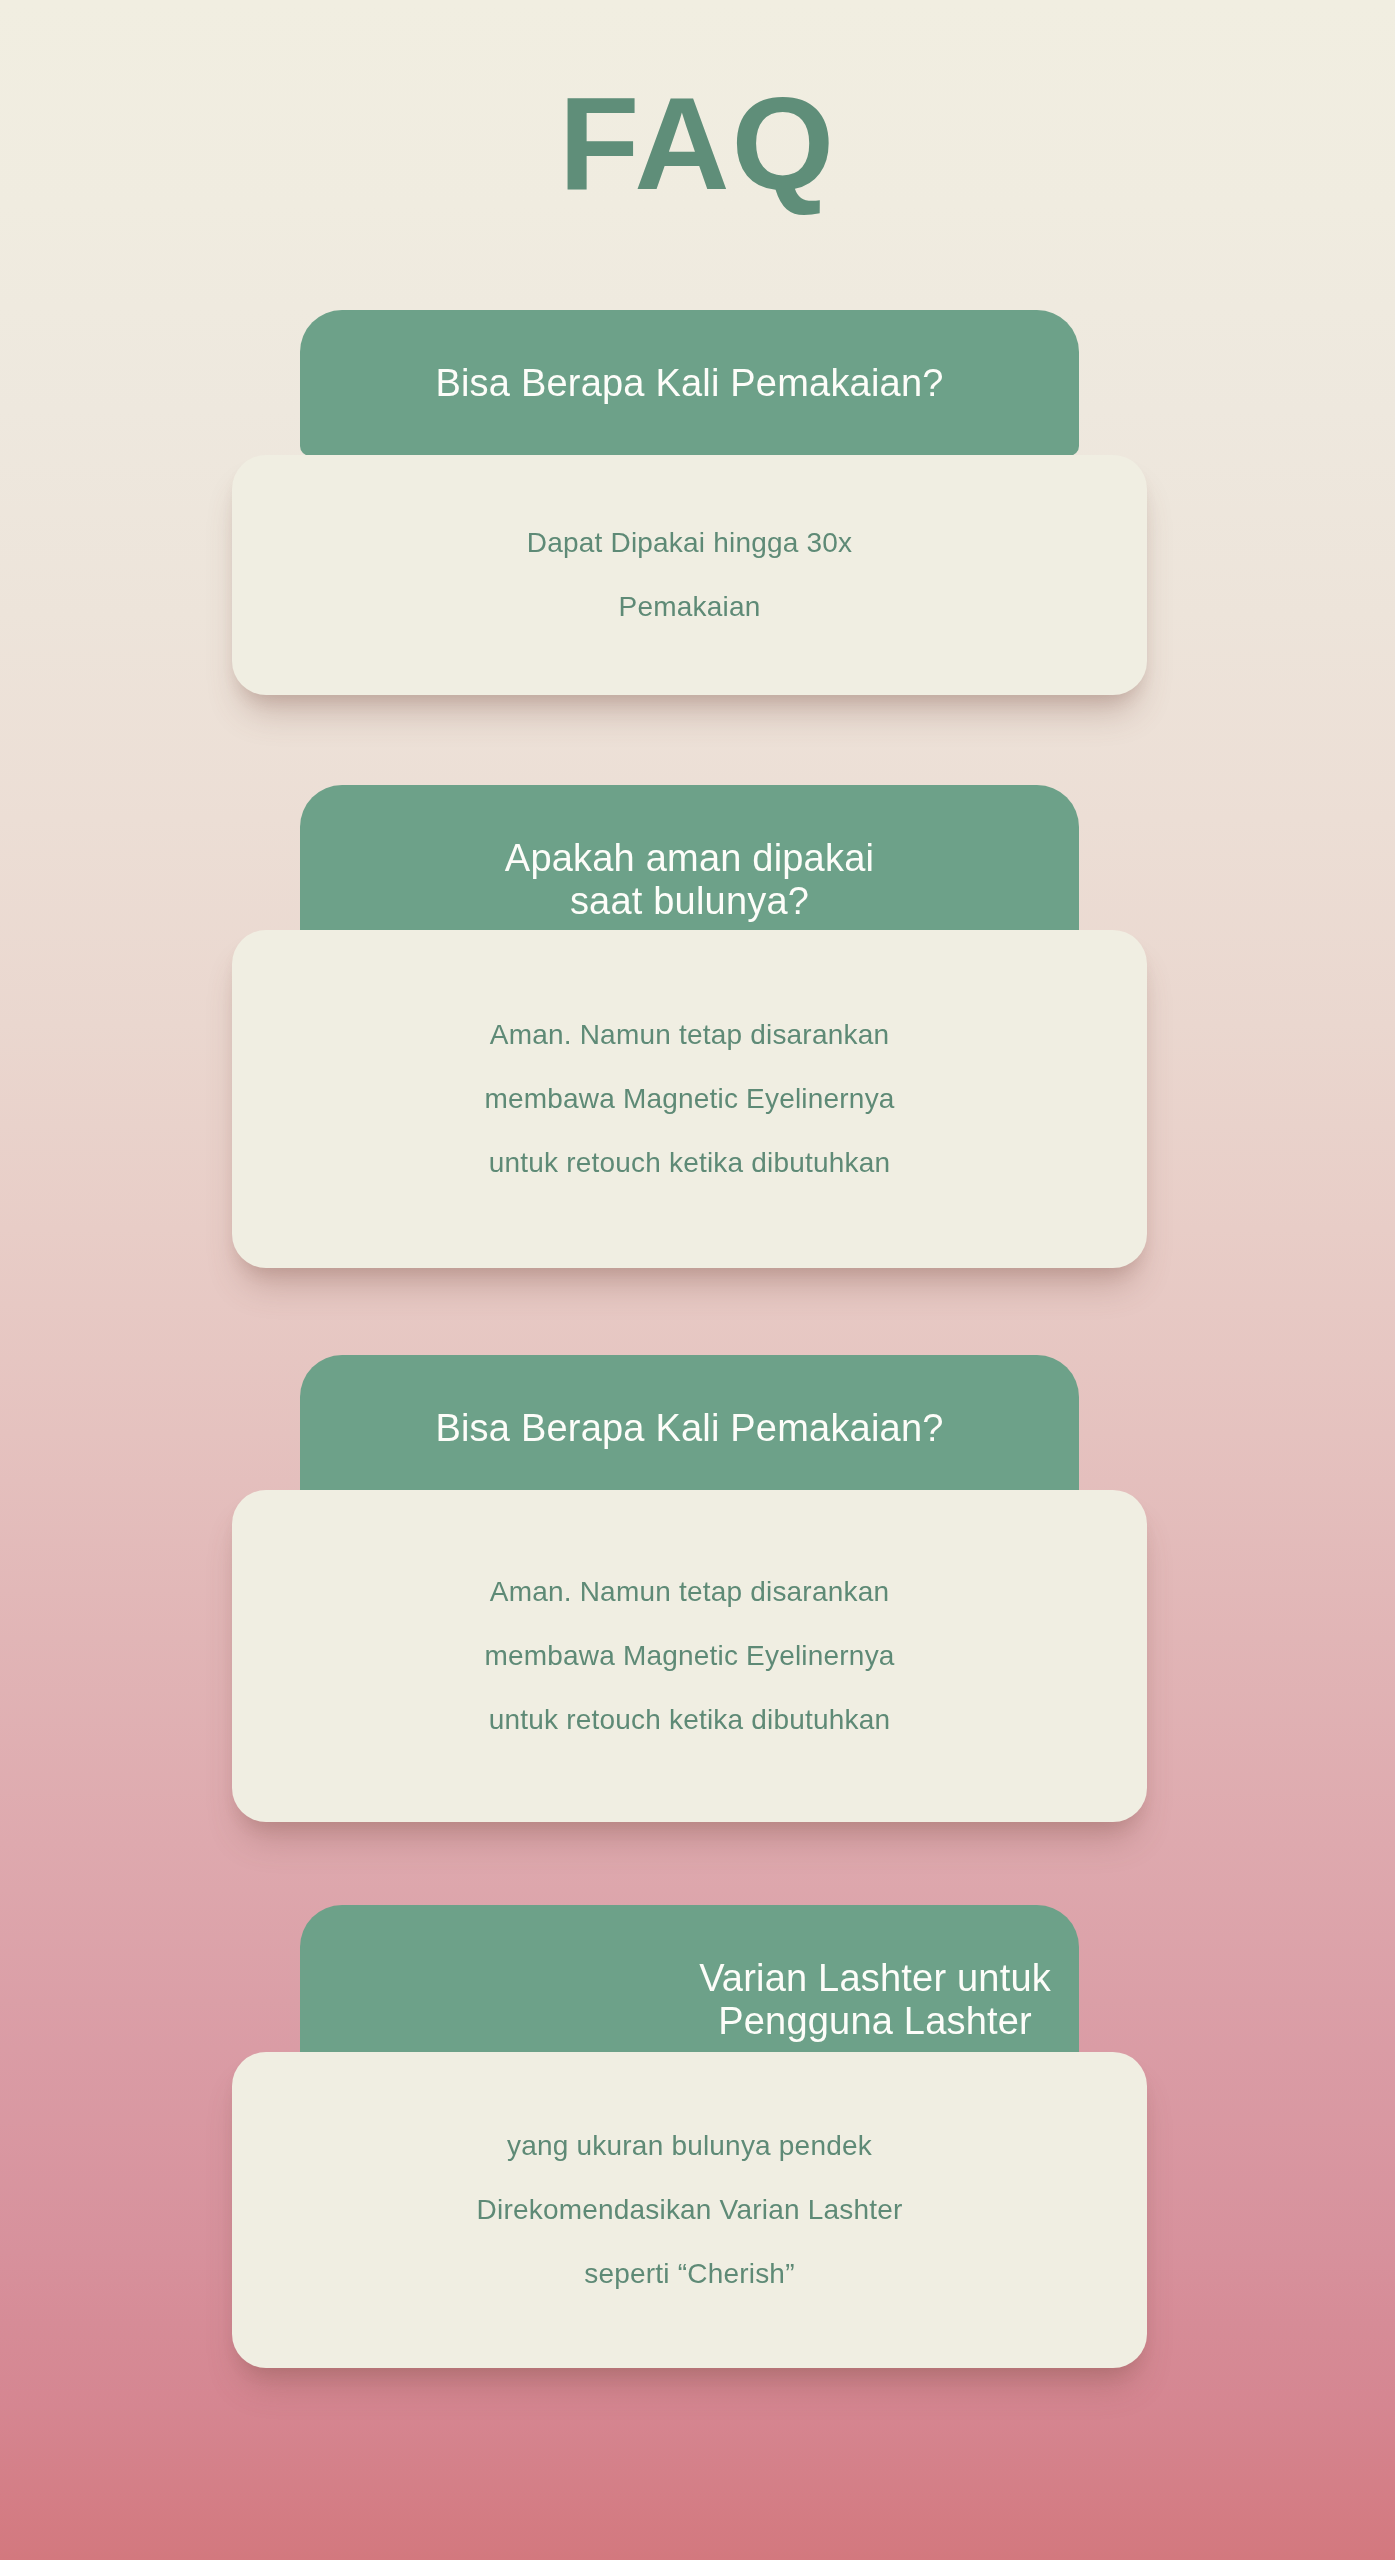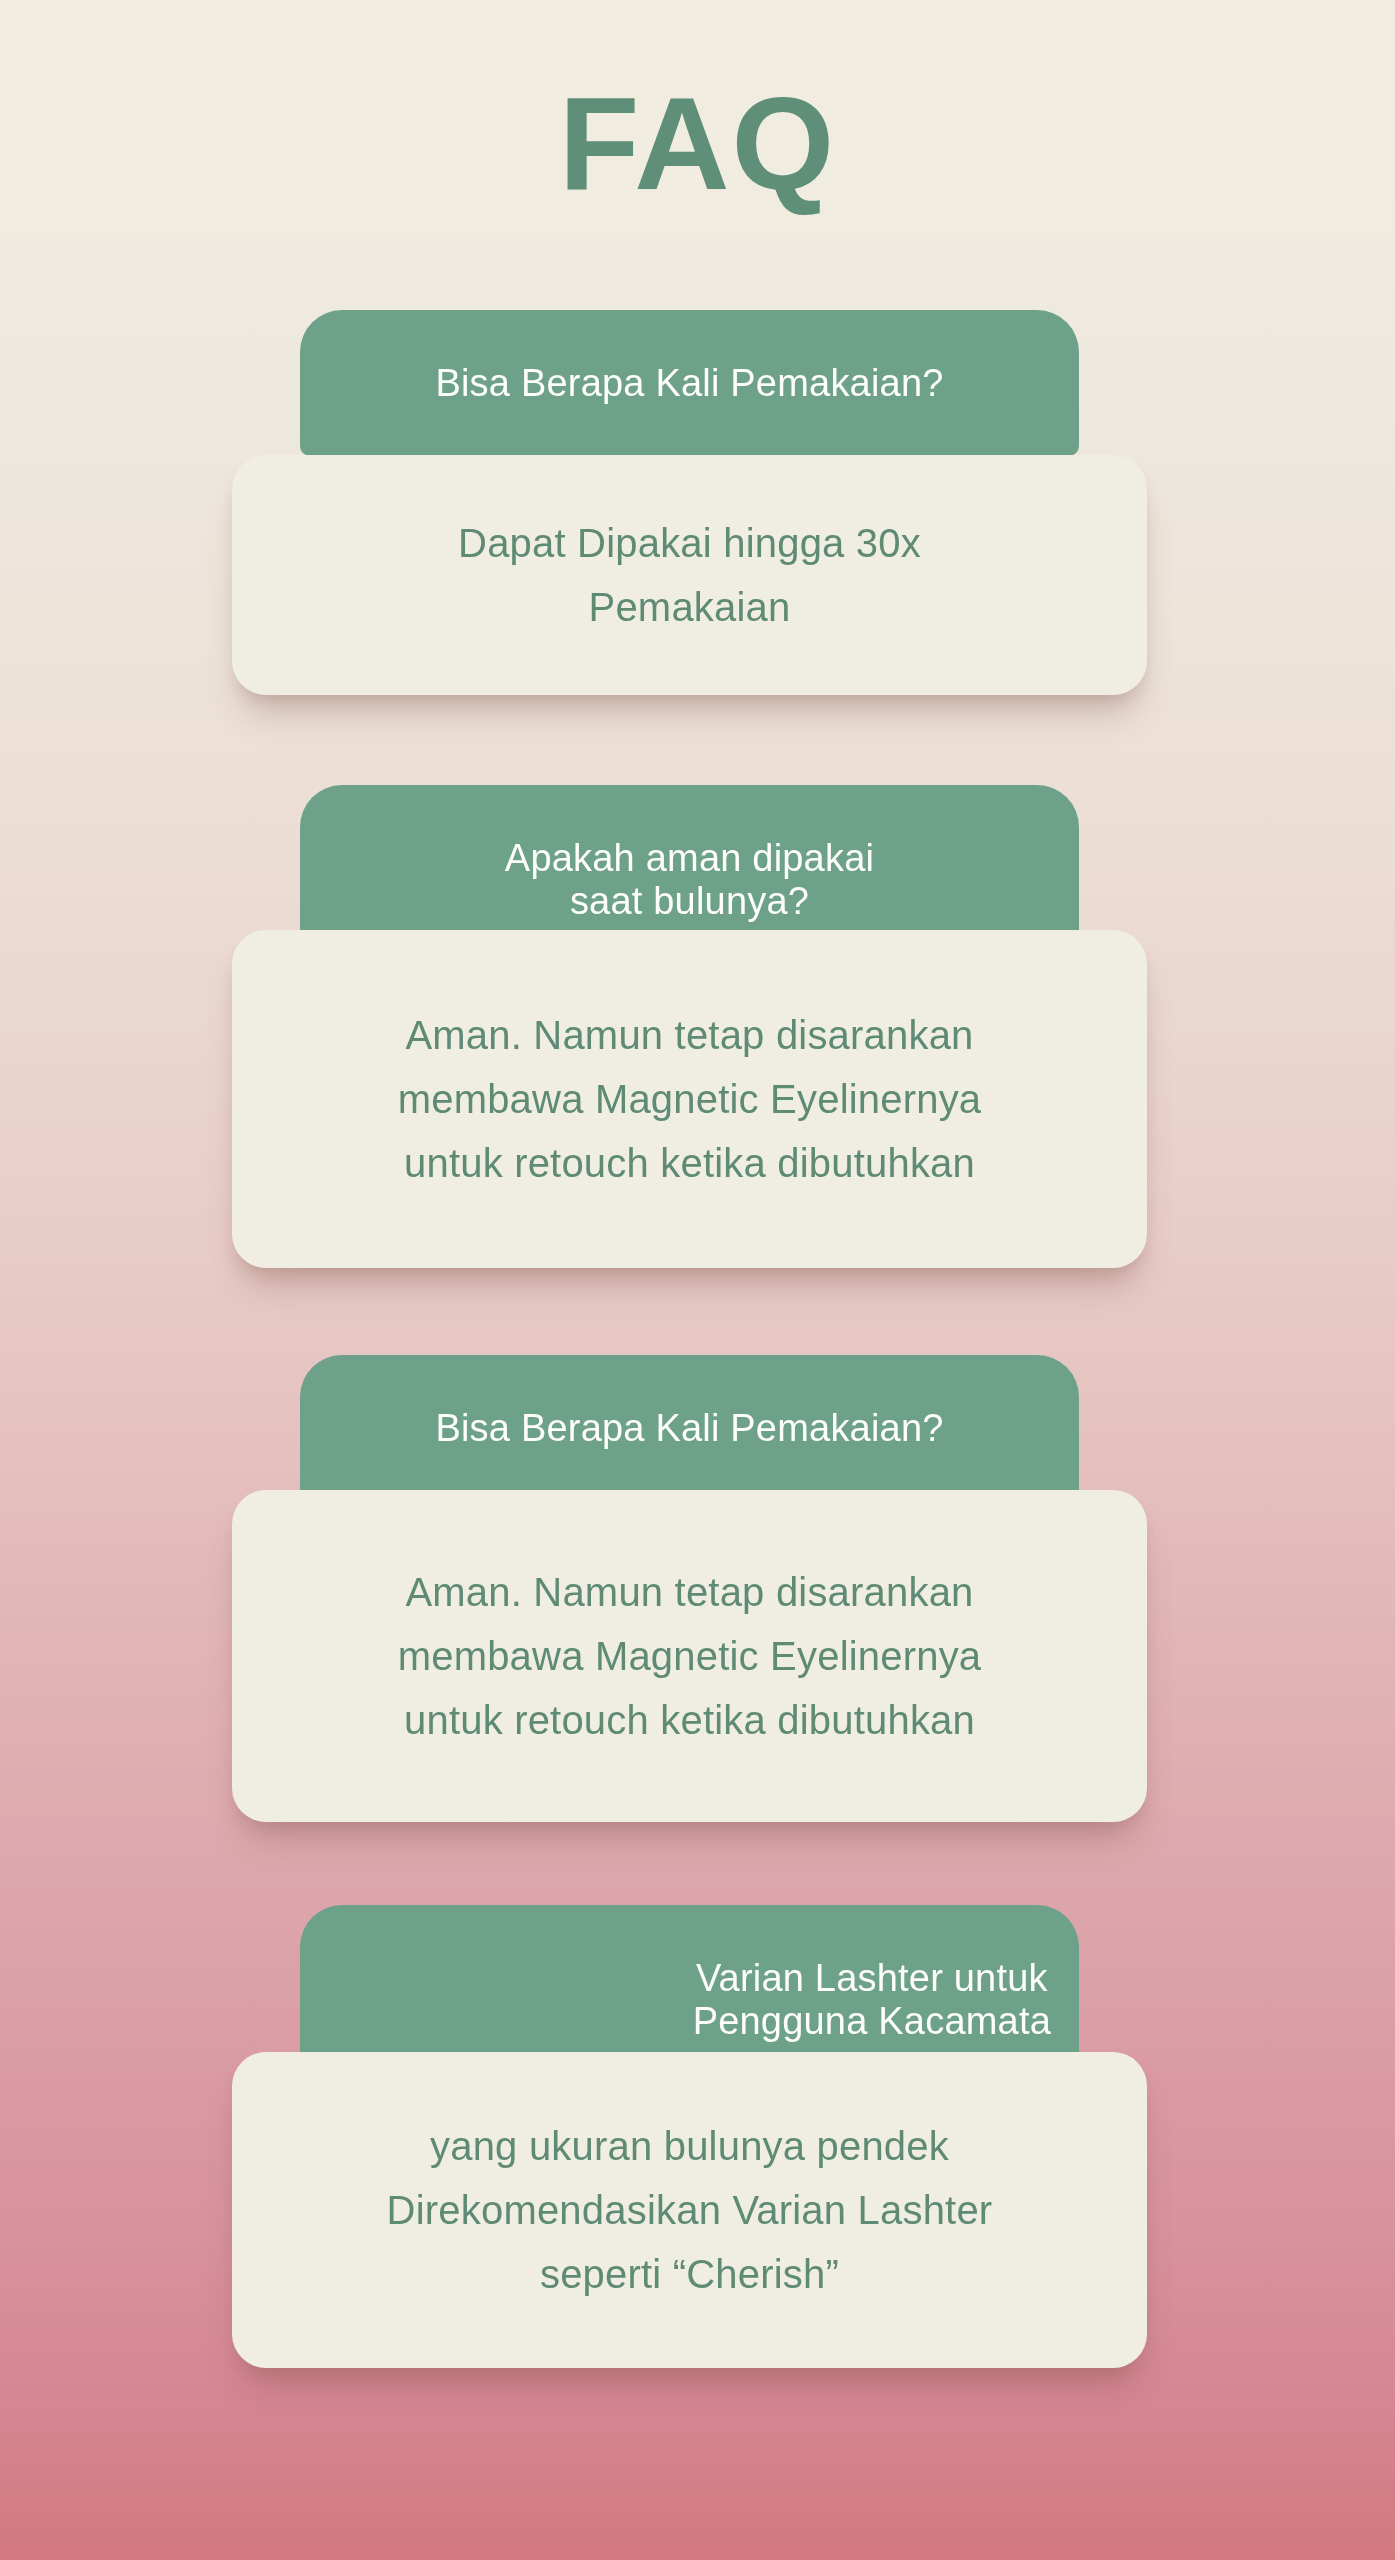--- a/index.html
+++ b/index.html
@@ -89,21 +89,21 @@
 
   
   .answer {
     position: absolute;
     left: 232px;
     width: 915px;
     box-sizing: border-box;
     background: #f0eee2;
     border-radius: 34px;
     color: #5e8a76;
-    font-size: 40px;
+    font-size: 28px;
     line-height: 64px;
     font-weight: 300;
     text-align: center;
     letter-spacing: 0.2px;
     display: flex;
     flex-direction: column;
     align-items: center;
     justify-content: center;
     padding: 0 30px;
     z-index: 2;
@@ -176,21 +176,21 @@
       <span class="a-line">Aman. Namun tetap disarankan</span>
       <span class="a-line">membawa Magnetic Eyelinernya</span>
       <span class="a-line">untuk retouch ketika dibutuhkan</span>
     </div>
   </div>
 
   <div class="faq-block" id="block-4">
     <div class="question">
       <div>
         <span class="q-line">Varian Lashter untuk</span>
-        <span class="q-line">Pengguna Kacamata</span>
+        <span class="q-line">Pengguna Lashter</span>
       </div>
     </div>
     <div class="answer">
       <span class="a-line">yang ukuran bulunya pendek</span>
       <span class="a-line">Direkomendasikan Varian Lashter</span>
       <span class="a-line">seperti “Cherish”</span>
     </div>
   </div>
 
 </div>

